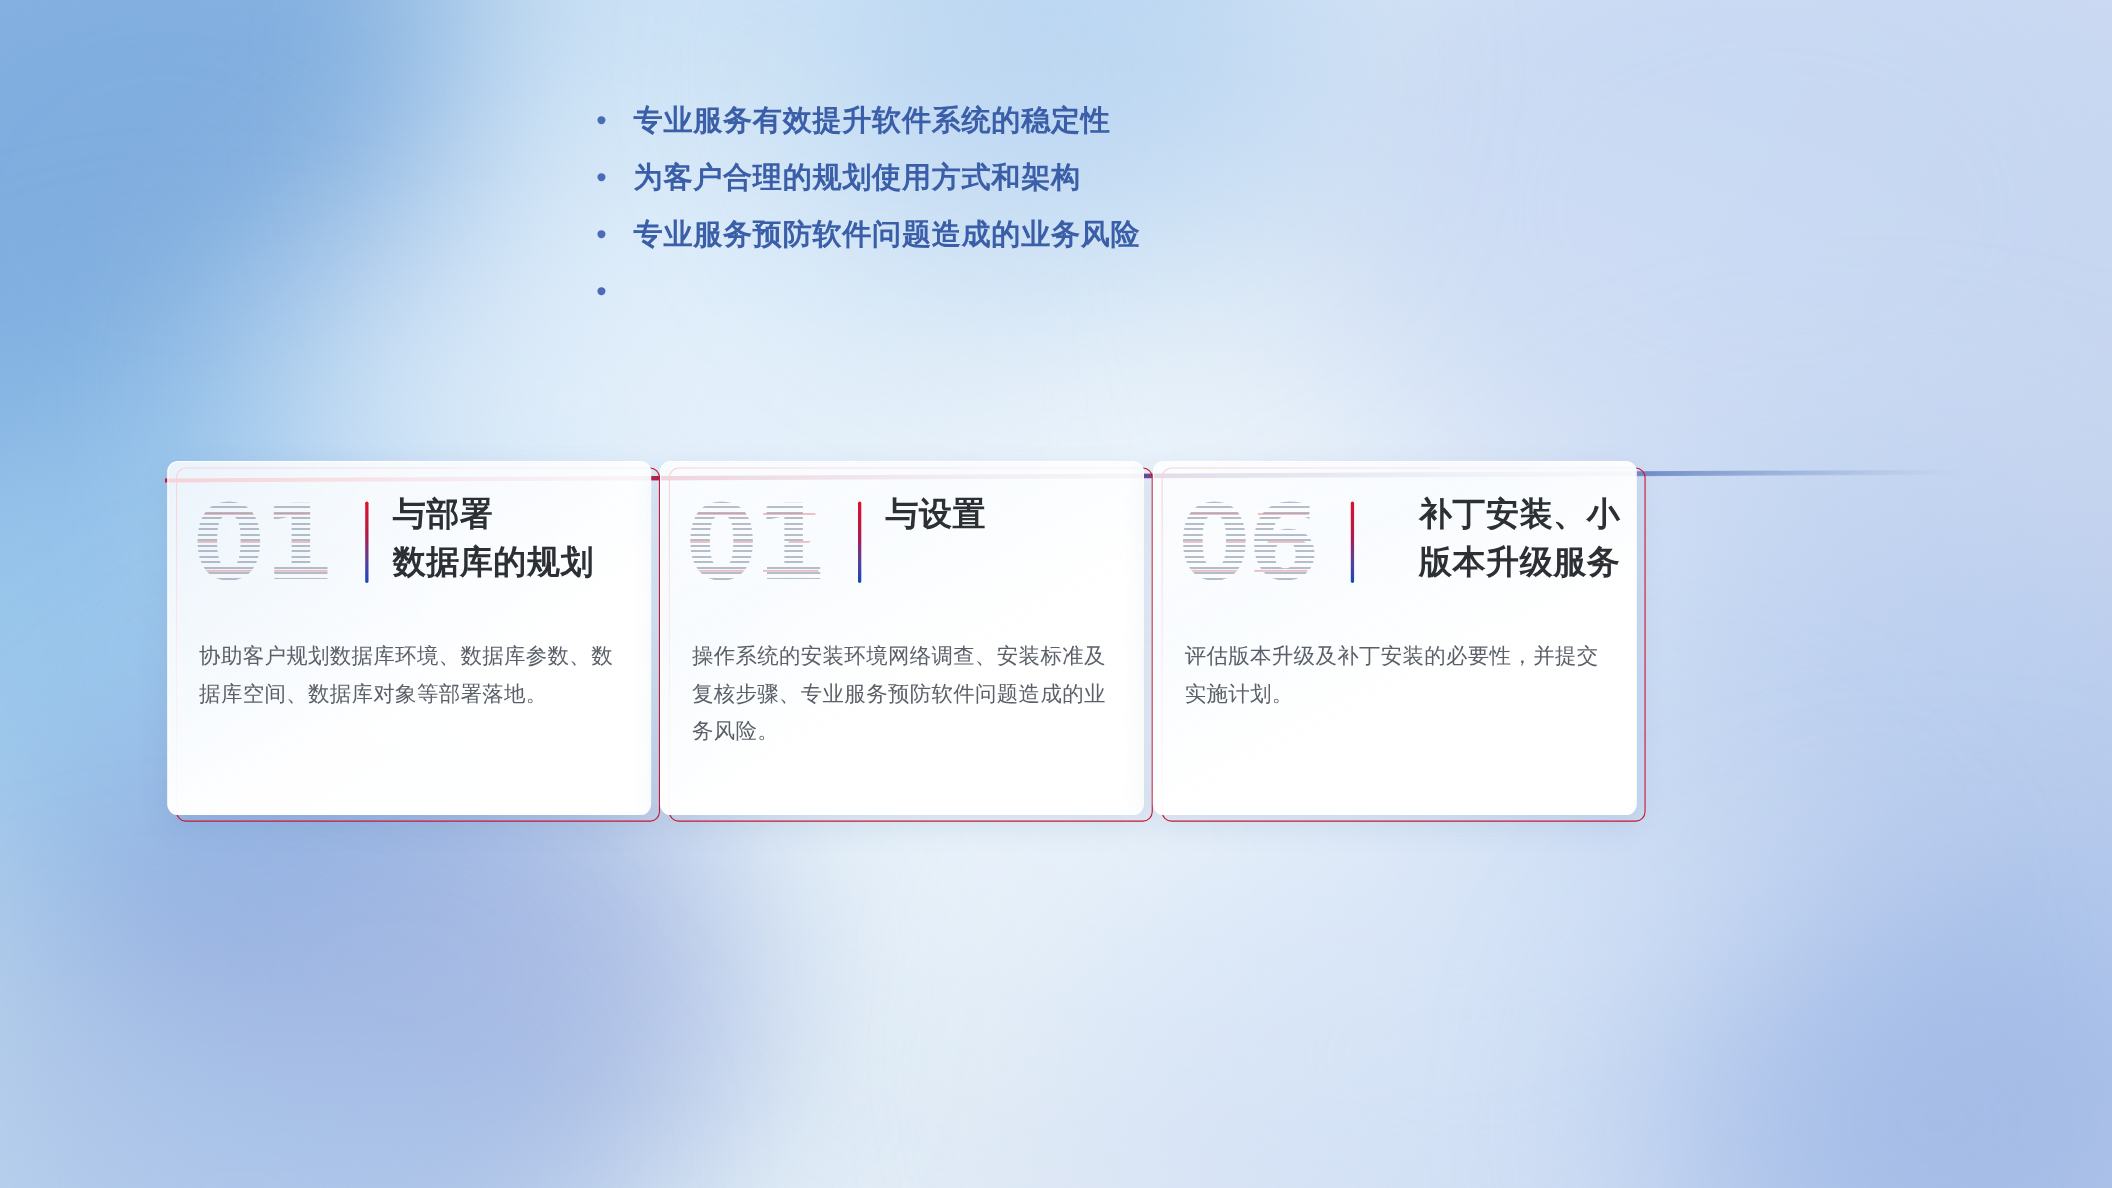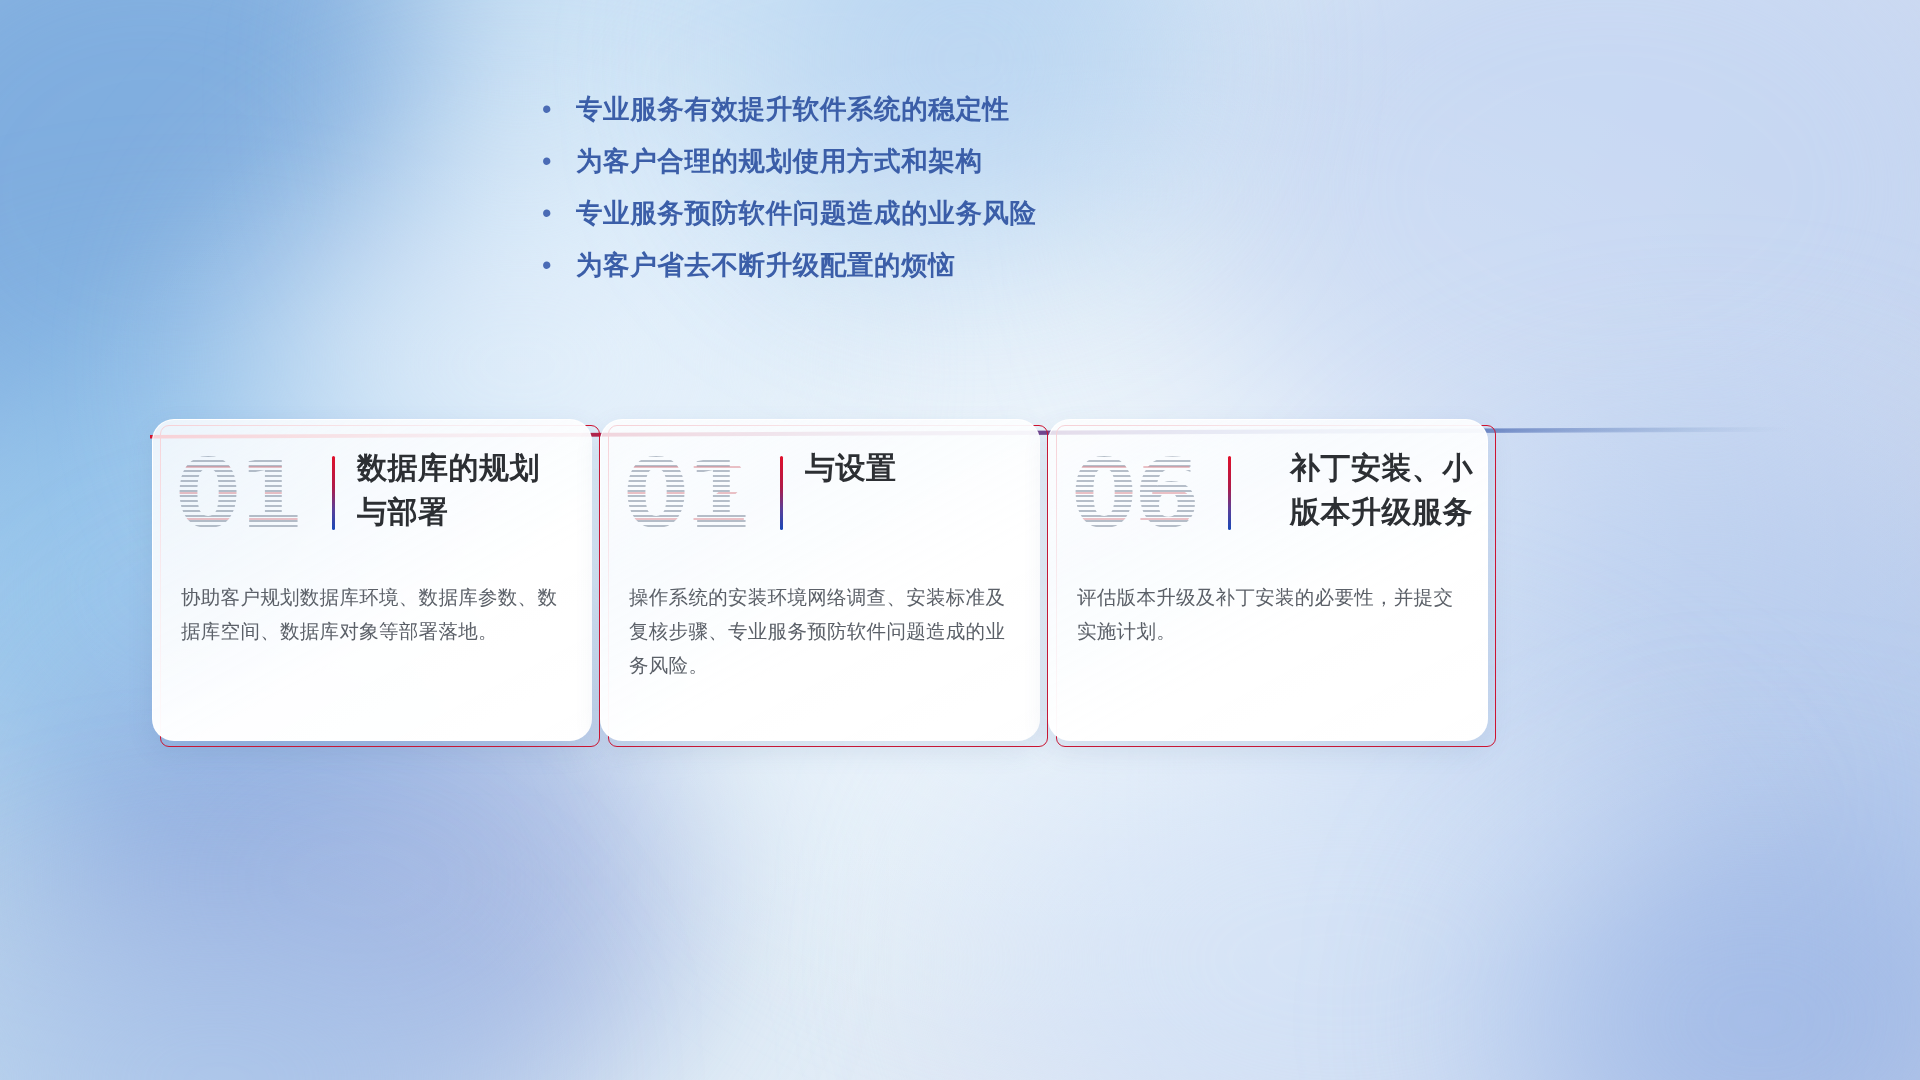--- a/index.html
+++ b/index.html
@@ -58,21 +58,21 @@
   .card{
     position:absolute;top:0;width:440px;height:322px;
   }
   .card .redline{
     position:absolute;left:8px;top:6px;width:440px;height:322px;
     border:1.7px solid #d2122e;border-radius:9px;
     box-sizing:border-box;
   }
   .card .panel{
     position:absolute;left:0;top:0;width:440px;height:322px;
-    box-sizing:border-box;border-radius:22px;
+    box-sizing:border-box;border-radius:10px;
     background:linear-gradient(152deg,rgba(255,255,255,.80) 0%,rgba(250,252,254,.93) 30%,rgba(255,255,255,.99) 62%,#ffffff 100%);
     border:1px solid rgba(255,255,255,.95);
     box-shadow:0 10px 26px rgba(78,108,158,.13);
     overflow:hidden;
   }
   .c1{left:0;}
   .c2{left:448px;}
   .c3{left:896px;}
 
   
@@ -155,21 +155,20 @@
     <li class="bullet">
       <span class="bdot">•</span>
       <span class="btext">为客户合理的规划使用方式和架构</span>
     </li>
     <li class="bullet">
       <span class="bdot">•</span>
       <span class="btext">专业服务预防软件问题造成的业务风险</span>
     </li>
     <li class="bullet">
       <span class="bdot">•</span>
-      <span class="btext">为客户省去不断升级配置的烦恼</span>
     </li>
   </ul>
 
   <div id="divider">
     <svg viewBox="0 0 1640 16" preserveAspectRatio="none" aria-hidden="true">
       <defs>
         <linearGradient id="rulegrad" x1="0" y1="0" x2="1" y2="0">
           <stop offset="0" stop-color="#d8102a" stop-opacity="1"></stop>
           <stop offset="0.12" stop-color="#d2132e" stop-opacity="1"></stop>
           <stop offset="0.30" stop-color="#ae2450" stop-opacity="1"></stop>
@@ -192,22 +191,22 @@
   </div>
 
   <div id="cards">
 
     <div class="card c1">
       <div class="redline"></div>
       <div class="panel">
         <div class="ghostnum" data-ghost="01">01</div>
         <div class="vbar"></div>
         <div class="ctitle">
+          <div>与部署</div>
           <div>数据库的规划</div>
-          <div>与部署</div>
         </div>
         <div class="cbody">协助客户规划数据库环境、数据库参数、数据库空间、数据库对象等部署落地。</div>
       </div>
     </div>
 
     <div class="card c2">
       <div class="redline"></div>
       <div class="panel">
         <div class="ghostnum" data-ghost="02">01</div>
         <div class="vbar"></div>

